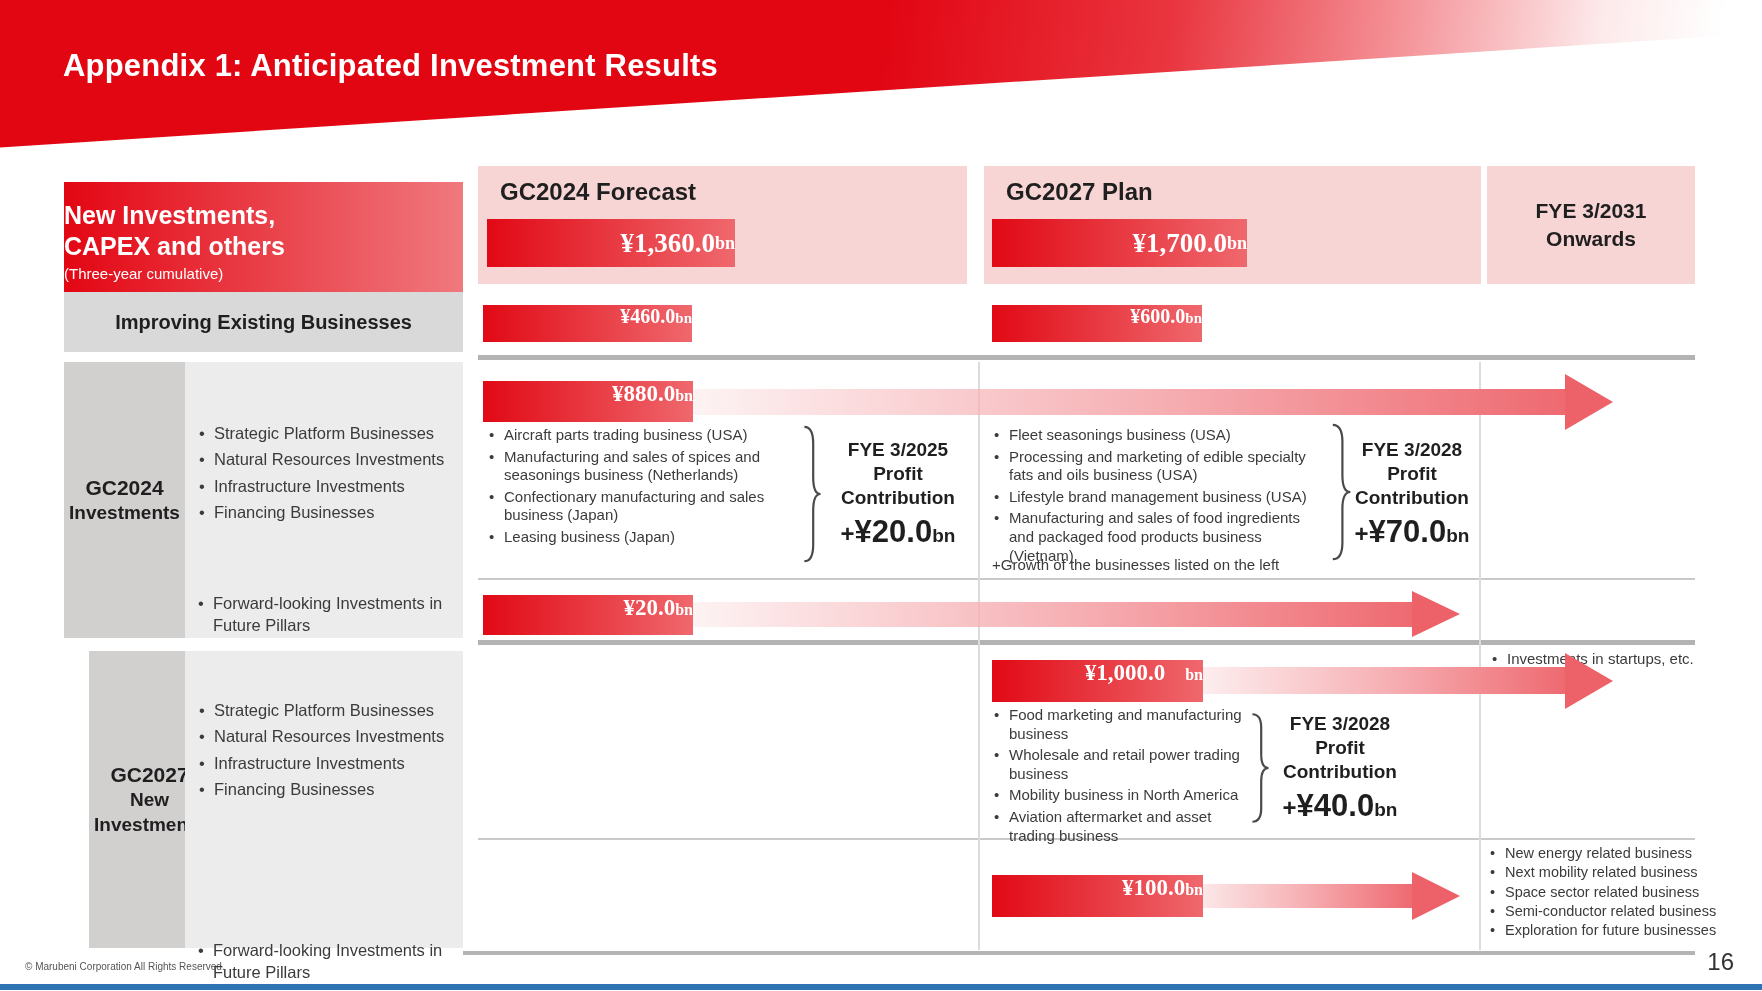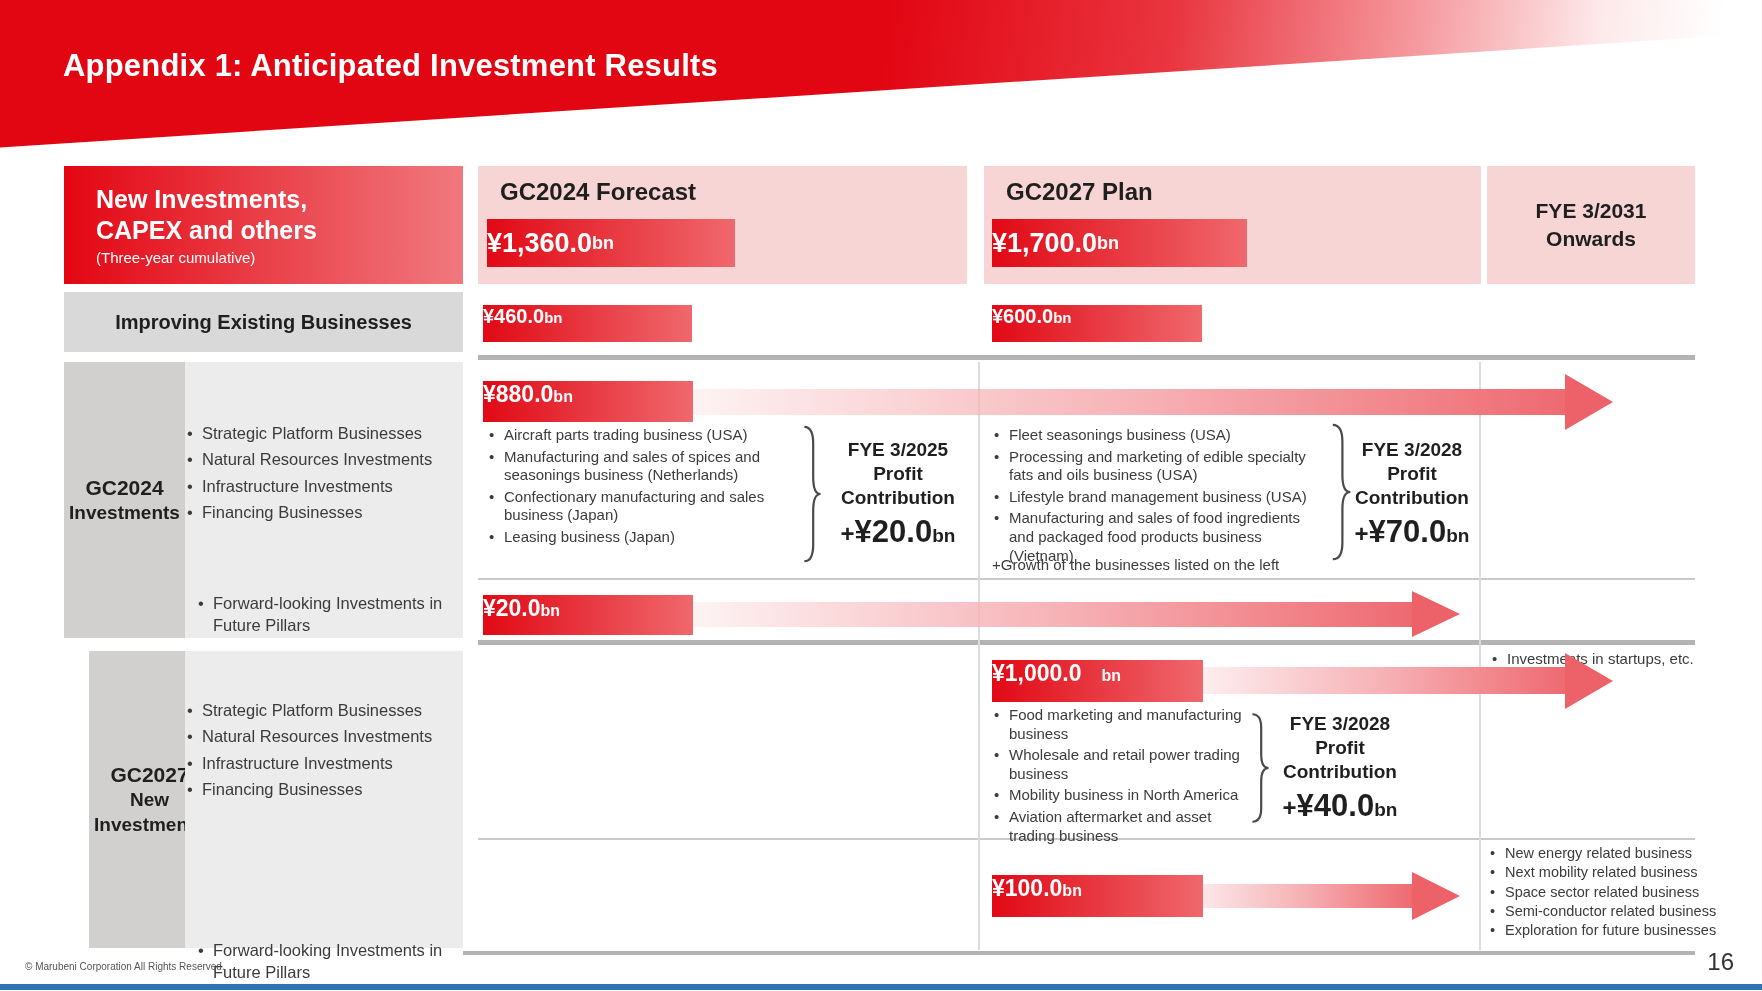--- a/index.html
+++ b/index.html
@@ -9,31 +9,31 @@
   }
   
   .banner{
     position:absolute;left:0;top:0;width:1762px;height:152px;
     background:linear-gradient(97deg,#e20613 0%,#e20613 50%,#e9353f 66%,#f59ba0 80%,#fde9ea 90%,#ffffff 97%);
     clip-path:polygon(0 0,100% 0,100% 22%,0 97%);
   }
   .slide-title{position:absolute;left:63px;top:48px;color:#fff;font-size:31px;font-weight:700;letter-spacing:.2px;}
   
   .hdr-left{
-    position:absolute;left:64px;top:166px;width:399px;height:118px;
+    position:absolute;left:64px;top:182px;width:399px;height:118px;
     background:linear-gradient(90deg,#e30613,#f0797e);color:#fff;
-    display:flex;flex-direction:column;justify-content:center;padding-left:32px;box-sizing:border-box;
+    display:flex;flex-direction:column;justify-content:center;box-sizing:border-box;
   }
   .hdr-left .l1{font-size:25px;font-weight:700;line-height:1.22;}
   .hdr-left .note{font-size:15px;margin-top:4px;}
   .pink-col{position:absolute;top:166px;height:118px;background:#f8d5d5;}
   .col-head{position:absolute;left:22px;top:12px;font-size:24px;font-weight:700;color:#1f1f1f;}
   .bar{
     position:absolute;background:linear-gradient(90deg,#e10915,#ef686d);color:#fff;
-    display:flex;align-items:baseline;justify-content:flex-start;font-weight:700;z-index:4;
+    display:flex;align-items:baseline;justify-content:flex-end;font-weight:700;z-index:4;font-family:Liberation Serif, serif;
   }
   .bar .unit{font-weight:700;}
   .hdr-bar{height:48px;top:53px;font-size:27px;align-items:center;}
   .hdr-bar .unit{font-size:18px;}
   .fye-head{
     position:absolute;left:1487px;top:166px;width:208px;height:118px;background:#f8d5d5;
     display:flex;flex-direction:column;align-items:center;justify-content:center;
     font-size:21px;font-weight:700;color:#1f1f1f;line-height:1.35;text-align:center;
   }
   
@@ -46,21 +46,21 @@
   
   .hline{position:absolute;background:#b3b3b3;z-index:1;}
   .hline.thin{background:#c9c9c9;}
   .vline{position:absolute;width:2px;background:#dcdcdc;z-index:1;}
   
   .dark-cell{
     position:absolute;left:64px;width:121px;background:#d2cfcf;color:#1f1f1f;
     display:flex;flex-direction:column;align-items:center;justify-content:center;
     font-weight:700;font-size:21px;line-height:1.3;text-align:center;
   }
-  .cat-cell{position:absolute;left:185px;width:278px;background:#edecec;box-sizing:border-box;padding-right:6px;}
+  .cat-cell{position:absolute;left:185px;width:278px;background:#edecec;box-sizing:border-box;padding-left:12px;padding-right:6px;}
   ul.blist{list-style:none;margin:0;padding:0;color:#3b3b3b;}
   ul.blist li{position:relative;padding-left:17px;}
   ul.blist li::before{content:"•";position:absolute;left:2px;}
   .cats{font-size:16.5px;line-height:1.6;}
   .items{position:absolute;font-size:15px;line-height:1.24;z-index:2;}
   .items li{margin-bottom:3px;}
   .plain-note{position:absolute;font-size:15px;color:#3b3b3b;z-index:2;}
   
   .sec-bar{height:41px;font-size:23px;}
   .sec-bar .unit{font-size:16px;}

